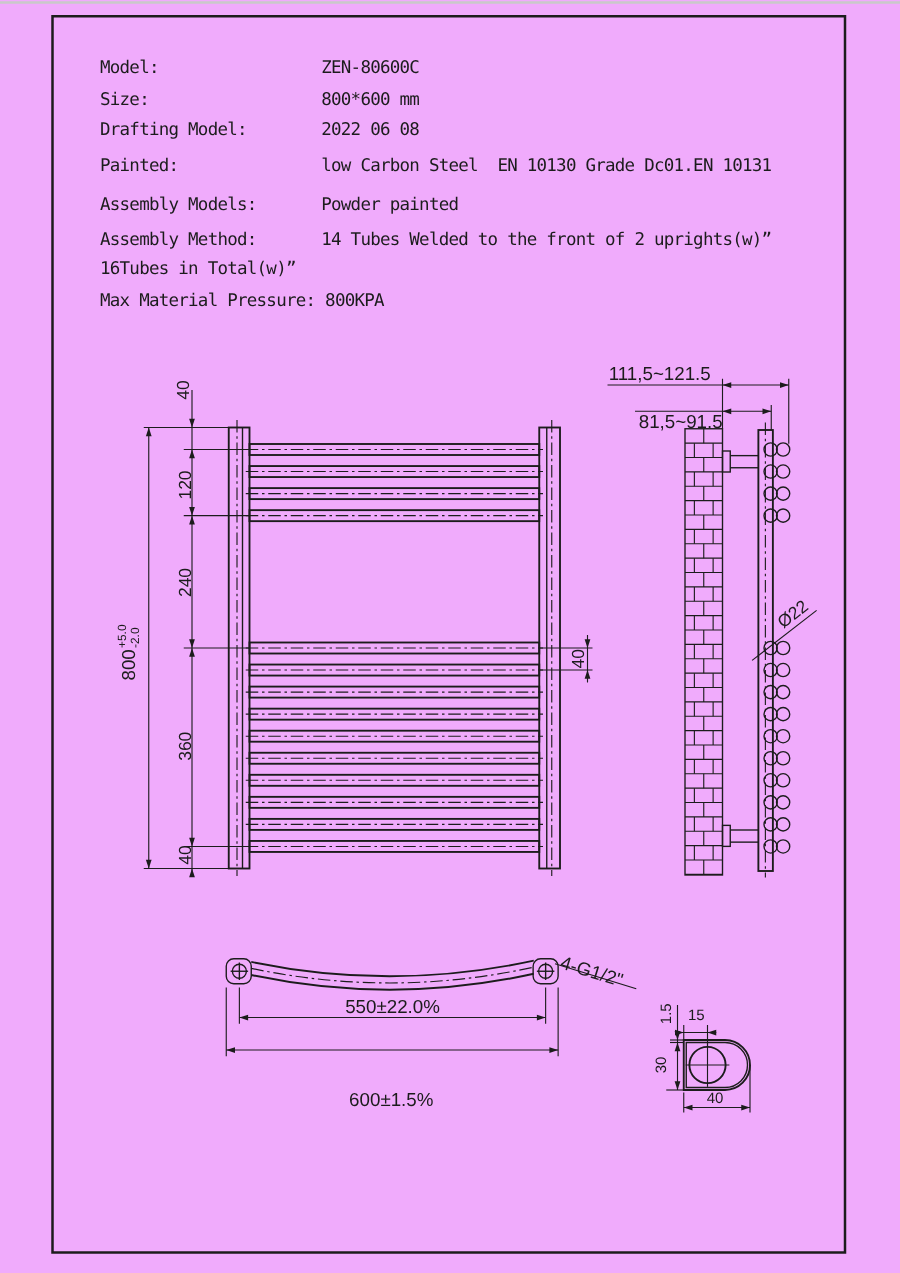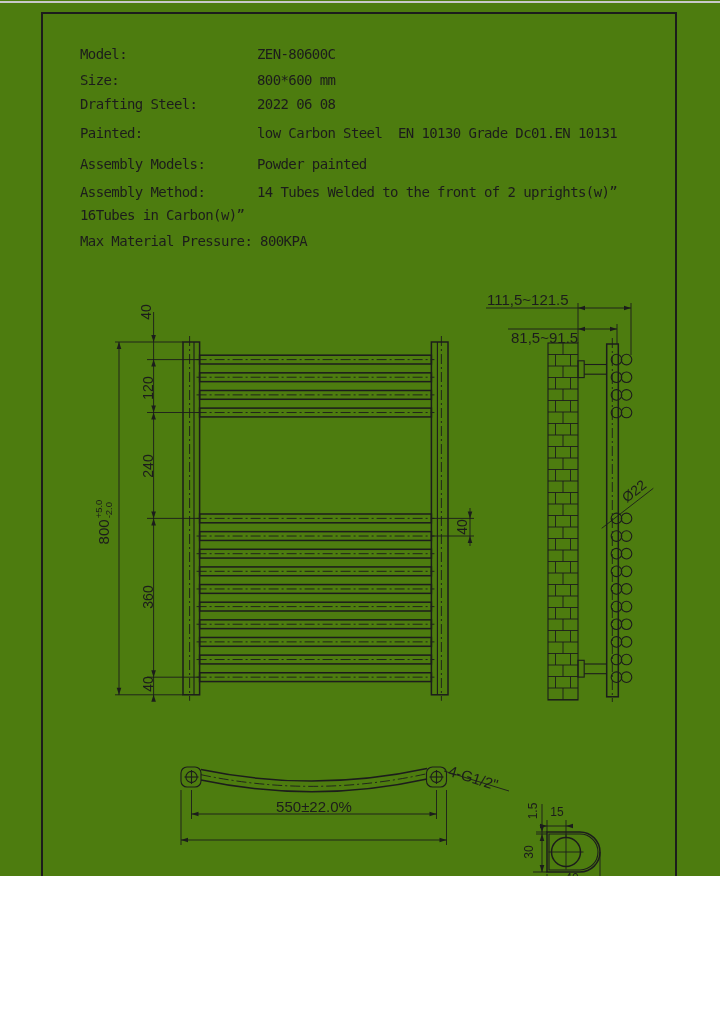--- a/index.html
+++ b/index.html
@@ -1,16 +1,16 @@
 <!DOCTYPE html>
 <html><head>
 <meta charset="utf-8">
 <style>
   html,body{margin:0;padding:0;background:#fff;}
-  .sheet{position:relative;width:720px;height:876px;background:#4d7c0f;overflow:hidden;
+  .sheet{position:relative;width:720px;height:1018px;background:#f0abfc;overflow:hidden;
          font-family:"Liberation Sans",sans-serif;color:#1c1c1c;}
   .top-edge{position:absolute;left:0;top:1px;width:720px;height:2px;background:#c9c9c9;}
   .frame{position:absolute;left:41px;top:12px;width:636px;height:991px;
          border:2px solid #1c1c1c;box-sizing:border-box;}
   
   .specs{position:absolute;left:80px;top:0;width:560px;
          font-family:"DejaVu Sans Mono",monospace;font-size:14px;letter-spacing:-0.6px;}
   .srow{position:absolute;left:0;white-space:nowrap;}
   .slabel{display:inline-block;width:177px;white-space:pre;}
   .sval{white-space:pre;}
@@ -42,33 +42,33 @@
   <div class="frame"></div>
 
   <div class="specs">
     <div class="srow r1">
       <span class="slabel">Model:</span><span class="sval">ZEN-80600C</span>
     </div>
     <div class="srow r2">
       <span class="slabel">Size:</span><span class="sval">800*600 mm</span>
     </div>
     <div class="srow r3">
-      <span class="slabel">Drafting Steel:</span><span class="sval">2022 06 08</span>
+      <span class="slabel">Drafting Model:</span><span class="sval">2022 06 08</span>
     </div>
     <div class="srow r4">
       <span class="slabel">Painted:</span><span class="sval">low Carbon Steel  EN 10130 Grade Dc01.EN 10131</span>
     </div>
     <div class="srow r5">
       <span class="slabel">Assembly Models:</span><span class="sval">Powder painted</span>
     </div>
     <div class="srow r6">
       <span class="slabel">Assembly Method:</span><span class="sval">14 Tubes Welded to the front of 2 uprights(w)”</span>
     </div>
     <div class="srow r7">
-      <span class="sval">16Tubes in Carbon(w)”</span>
+      <span class="sval">16Tubes in Total(w)”</span>
     </div>
     <div class="srow r8">
       <span class="sval">Max Material Pressure:</span><span class="sval">&nbsp;</span><span class="sval">800KPA</span>
     </div>
   </div>
 
   <svg class="draw" width="720" height="1018" viewBox="0 0 720 1018">
     <g id="g-front">
         <rect x="199.6" y="355.20000000000005" width="231.79999999999998" height="8.8" class="ol"></rect>
         <line x1="196.6" y1="359.6" x2="434.4" y2="359.6" class="cl"></line>

